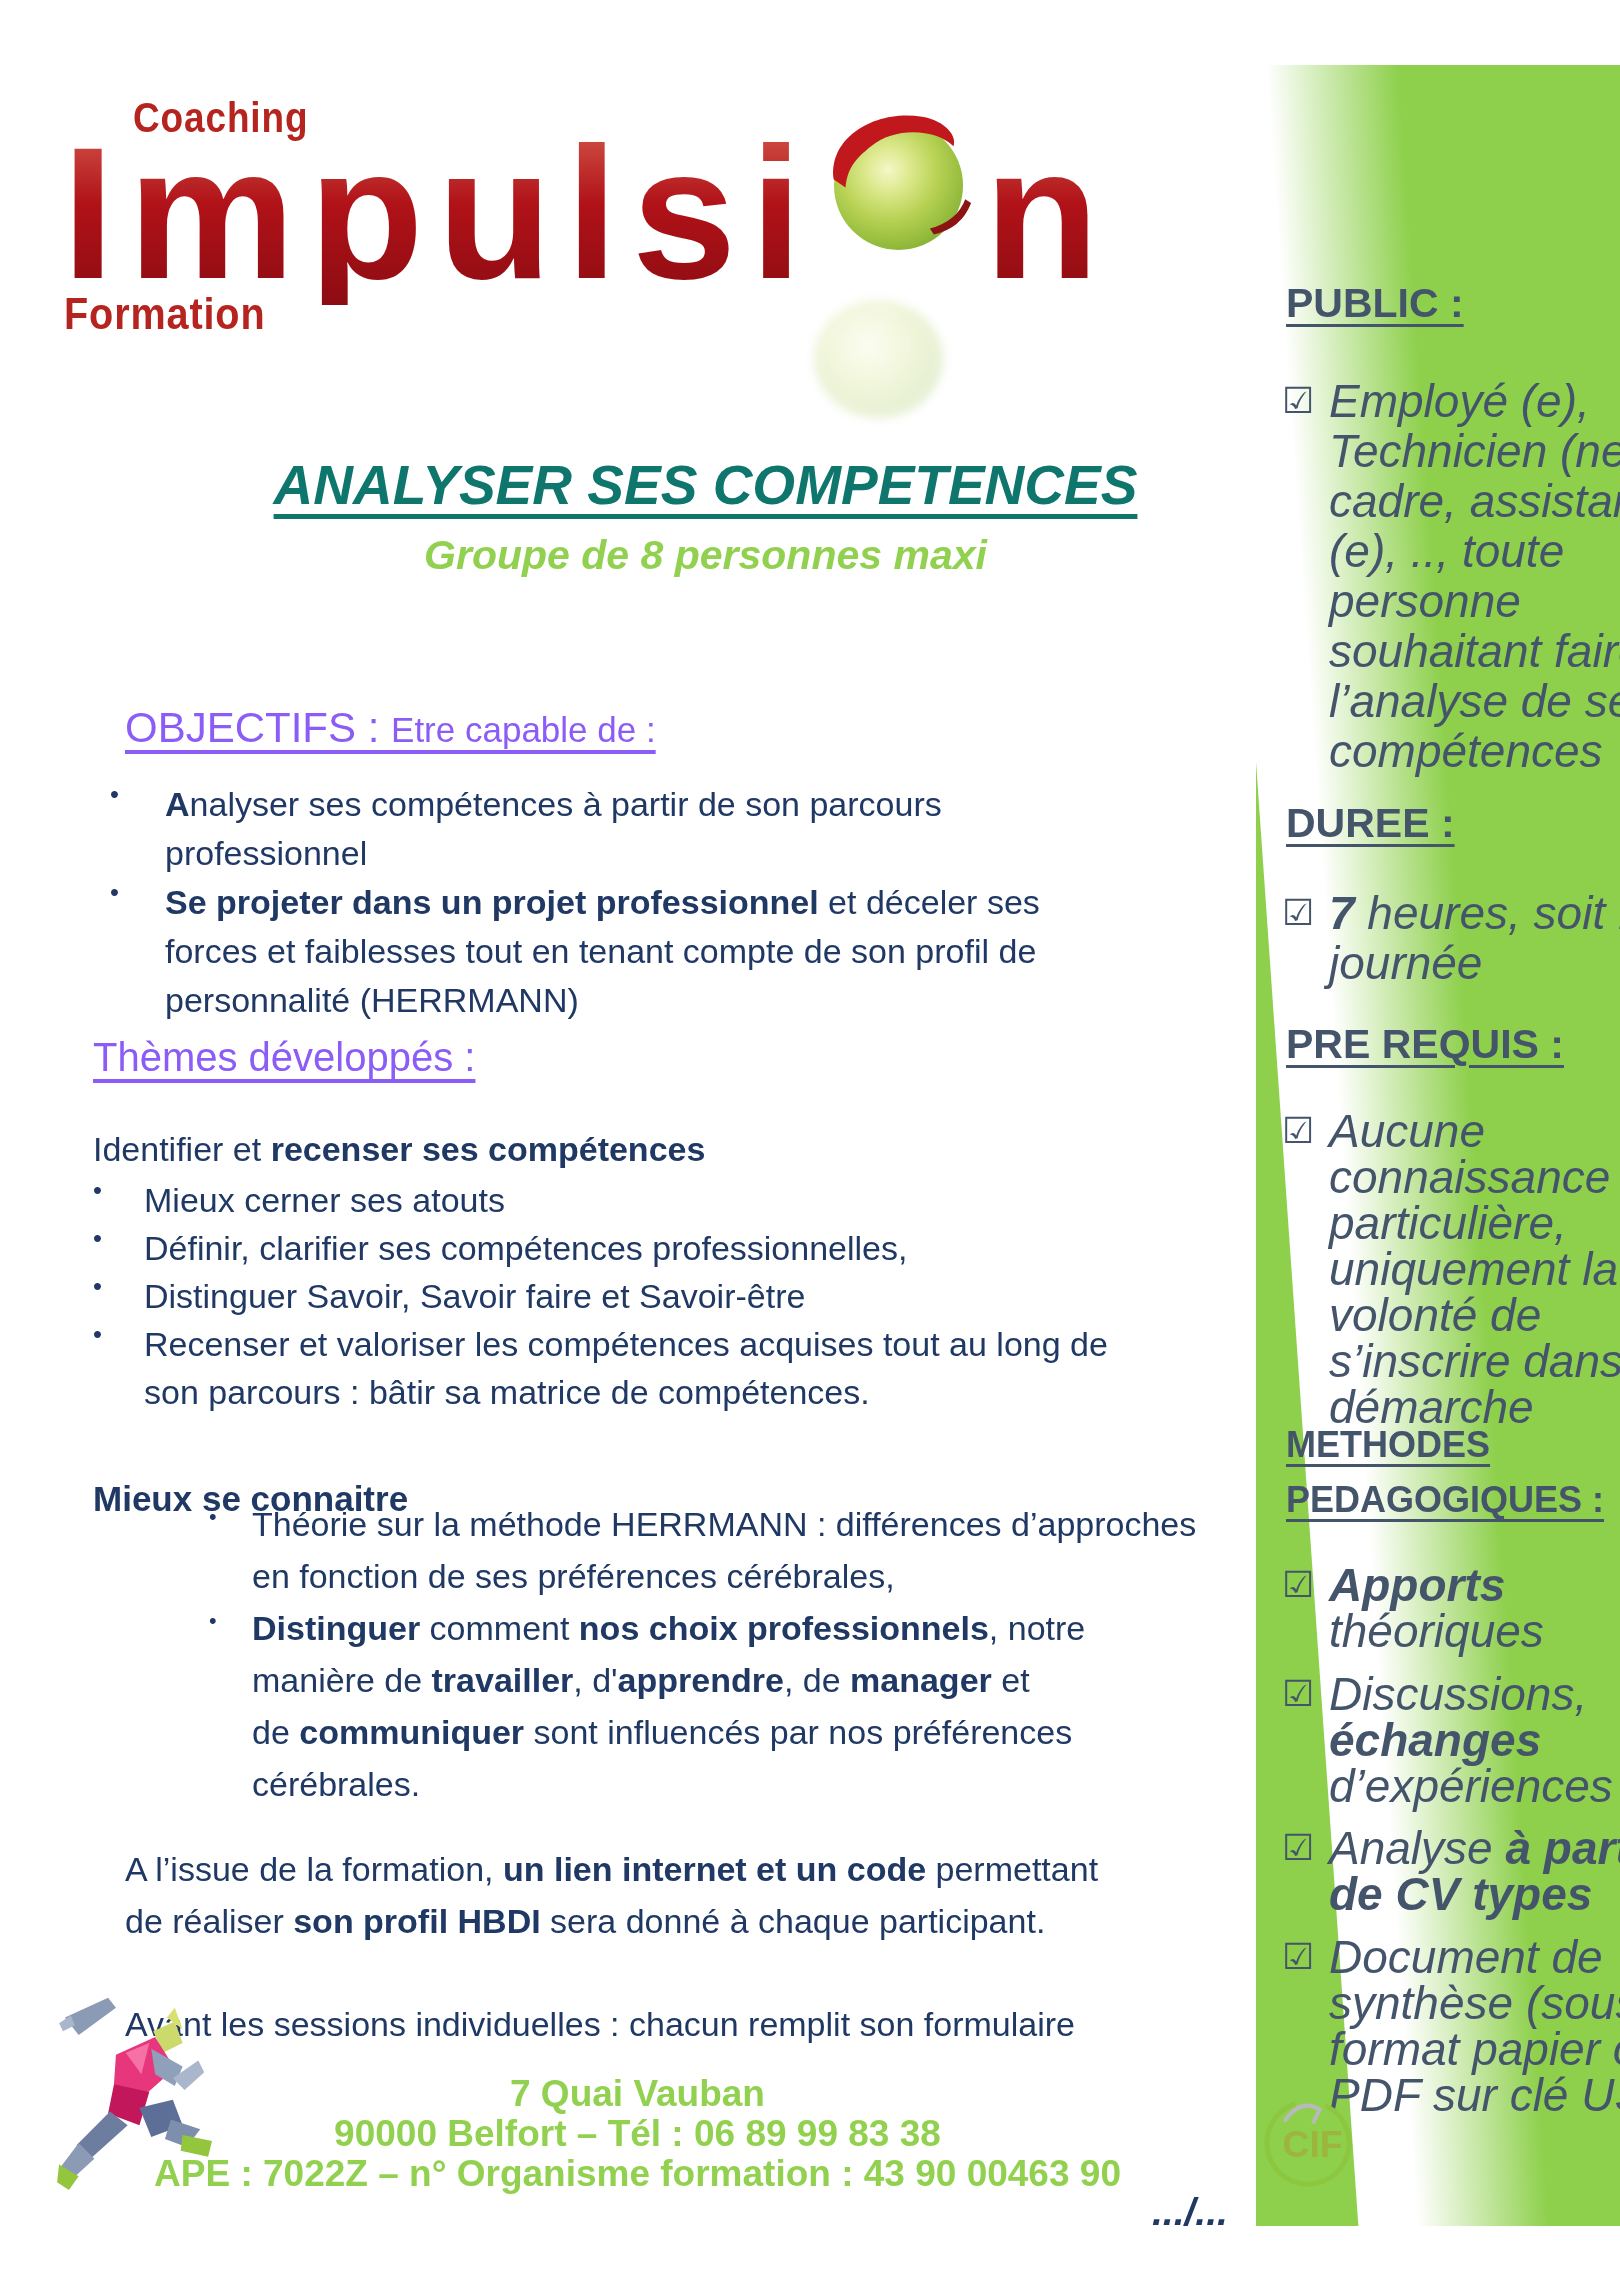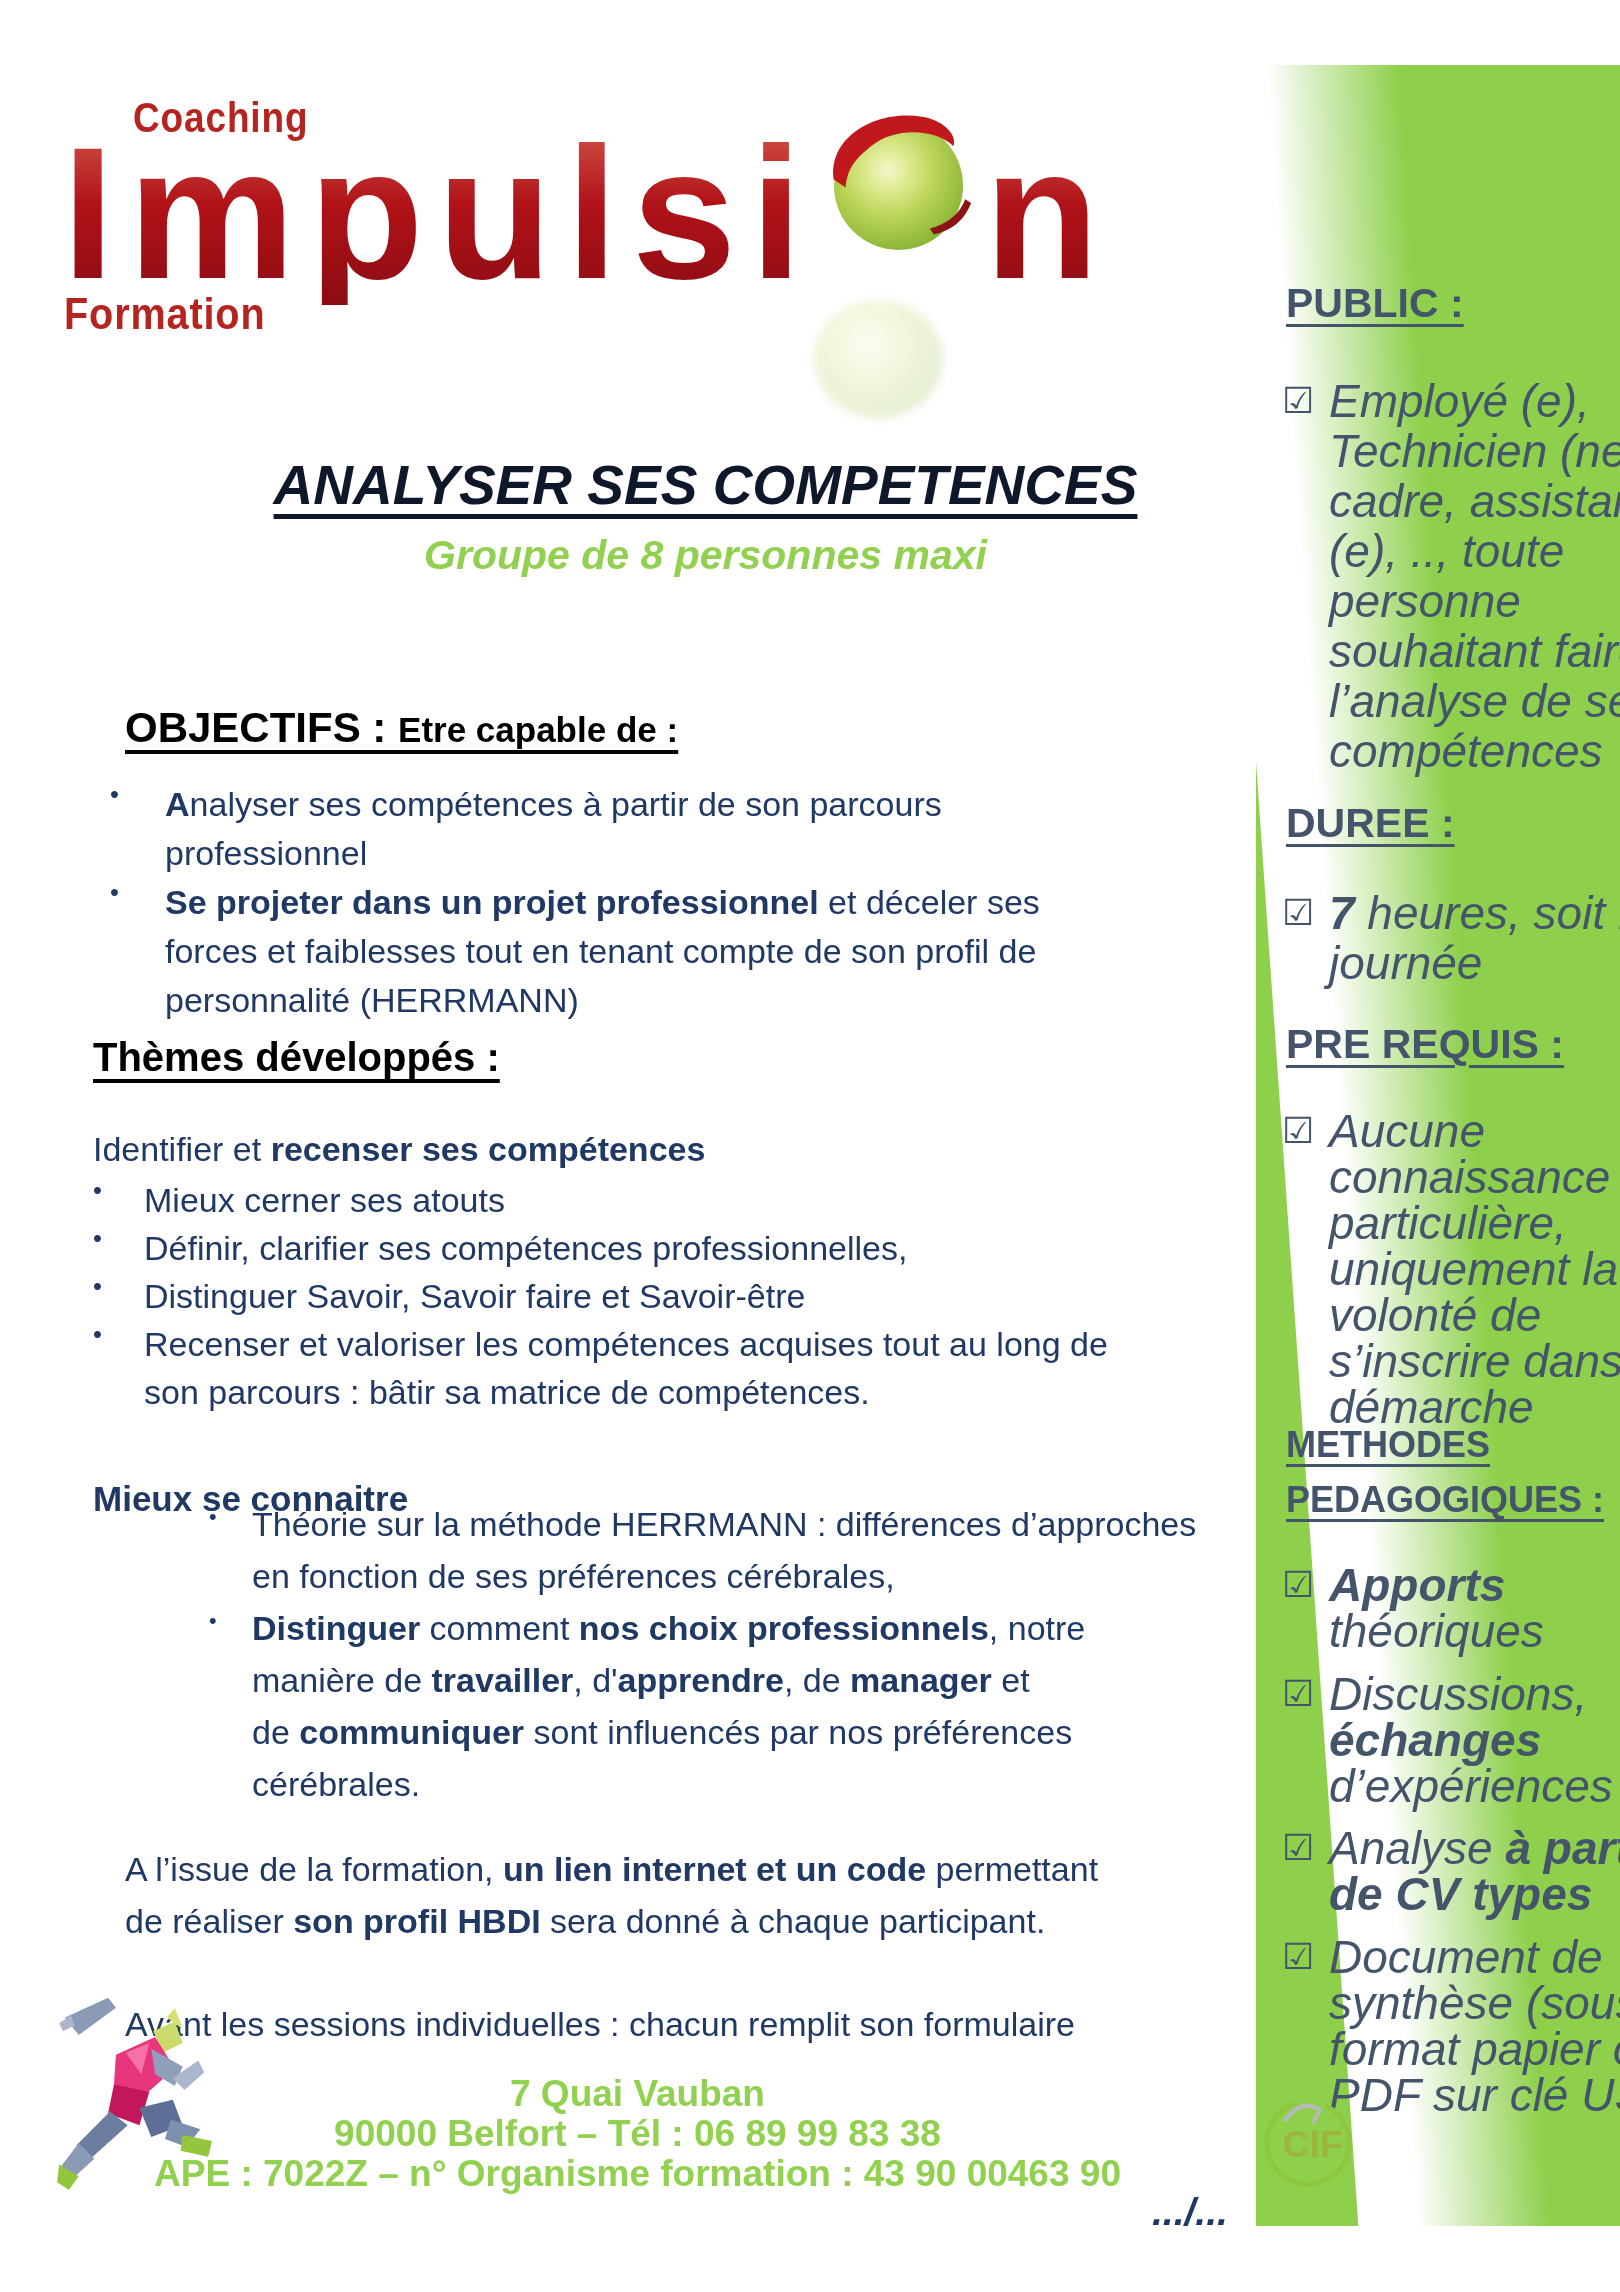--- a/index.html
+++ b/index.html
@@ -29,26 +29,26 @@
     background:radial-gradient(circle at 42% 38%, #f4f7c9 0%, #dde98e 20%, #b8d254 45%, #8fb83a 72%, #5f8f23 100%);}
   .apple svg{position:absolute;left:-13.7px;top:-17.6px;overflow:visible;}
   .apple-reflection{position:absolute;left:752px;top:214px;width:129px;height:118px;border-radius:50%;
     background:radial-gradient(circle at 42% 62%, #f4f7c9 0%, #dde98e 20%, #b8d254 45%, #8fb83a 72%, #5f8f23 100%);
     opacity:.22;filter:blur(4.9px);transform:scaleY(-1);}
   .logo-formation{position:absolute;left:2px;top:202px;font-size:45px;font-weight:700;color:#b5241f;
     transform:scaleX(.88);transform-origin:left;letter-spacing:1px;}
 
   
   .title{left:230px;top:453px;width:951px;text-align:center;font-size:55px;font-weight:bold;font-style:italic;
-    color:#0f172a;text-decoration:underline;text-decoration-thickness:4.9px;text-underline-offset:9.8px;white-space:pre;}
+    color:#0f766e;text-decoration:underline;text-decoration-thickness:4.9px;text-underline-offset:9.8px;white-space:pre;}
   .subtitle{left:230px;top:532px;width:951px;text-align:center;font-size:41px;font-weight:bold;font-style:italic;
     color:#92d050;white-space:pre;}
 
   
-  .slate-h{color:#000000;font-weight:bold;text-decoration:underline;text-decoration-thickness:3.9px;text-underline-offset:7.8px;white-space:pre;}
+  .slate-h{color:#8b5cf6;font-weight:normal;text-decoration:underline;text-decoration-thickness:3.9px;text-underline-offset:7.8px;white-space:pre;}
   .obj-heading{left:125px;top:704px;font-size:42px;}
   .obj-heading .sub{font-size:35px;}
   .body-txt{color:#1f3864;font-size:34px;line-height:49px;}
   .list{display:flex;flex-direction:column;}
   .li{display:flex;}
   .dot{flex:0 0 55px;font-size:25.5px;color:#1f3864;}
   .obj-list{left:110px;top:780px;width:1157px;}
   .themes-heading{left:93px;top:1035px;font-size:40px;}
   .themes-intro{left:93px;top:1125px;}
   .themes-list{left:93px;top:1176px;width:1176px;}

